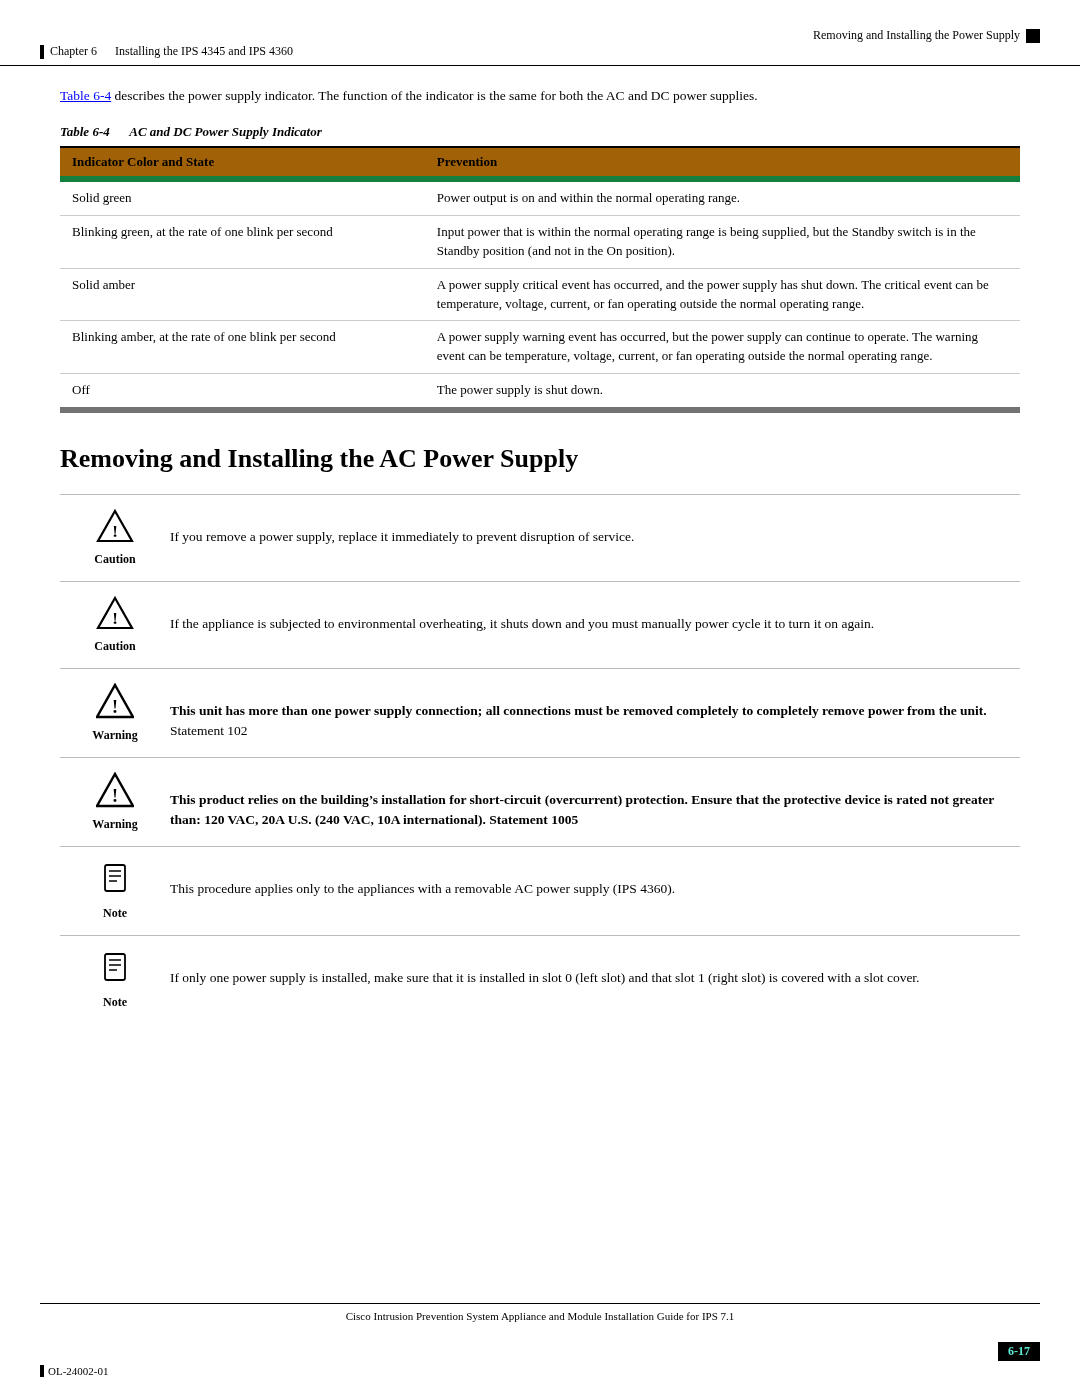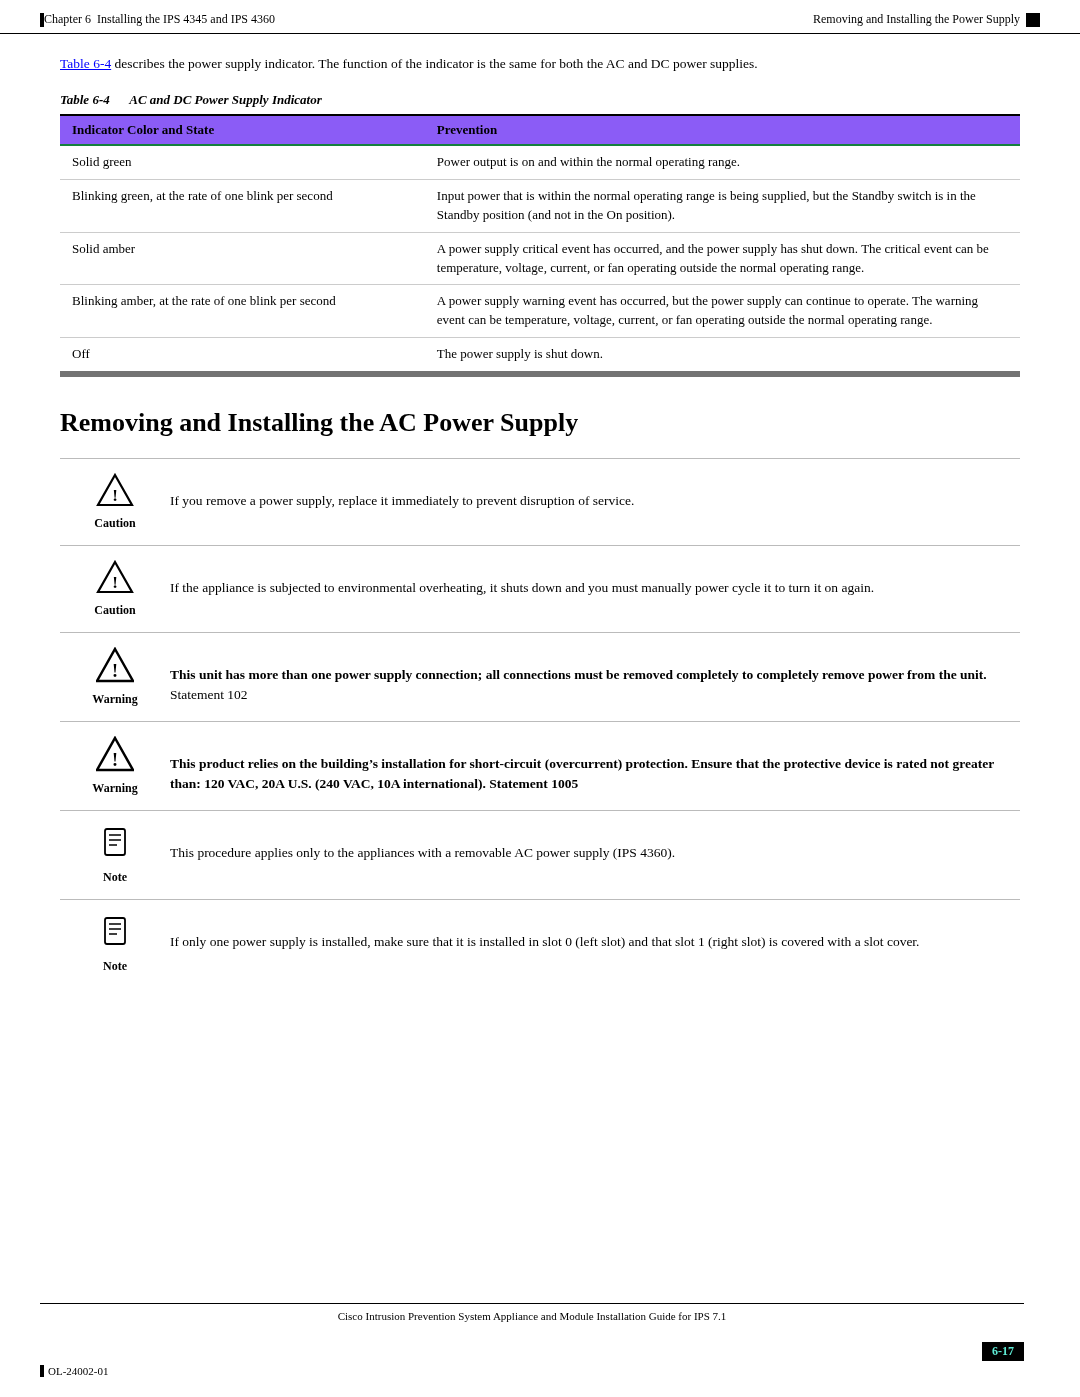--- a/index.html
+++ b/index.html
@@ -18,20 +18,22 @@
       display: flex;
       justify-content: space-between;
       align-items: center;
       padding: 12px 40px 6px 40px;
       border-bottom: 1px solid #000;
       font-size: 12px;
     }
     .page-header-left {
       display: flex;
       align-items: center;
+      gap: 6px;
+      margin-top: 32px;
     }
     .header-bar {
       width: 4px;
       height: 14px;
       background: #000;
       display: inline-block;
     }
     .page-header-right {
       font-size: 12px;
       display: flex;
@@ -73,23 +75,23 @@
     }
 
     
     .data-table {
       width: 100%;
       border-collapse: collapse;
       margin-bottom: 30px;
       font-size: 13px;
     }
     .data-table th {
-      background: #8b5cf6;
+      background: #a16207;
       border-top: 2px solid #000;
-      border-bottom: 2px solid #15803d;
+      border-bottom: 6px solid #15803d;
       padding: 6px 12px;
       text-align: left;
       font-weight: bold;
     }
     .data-table td {
       border-bottom: 1px solid #ccc;
       padding: 7px 12px;
       vertical-align: top;
       line-height: 1.45;
     }
@@ -143,21 +145,21 @@
     }
     .notice-body strong {
       font-weight: bold;
     }
 
     
     .page-footer {
       position: absolute;
       bottom: 20px;
       left: 0;
-      right: 16px;
+      right: 0;
       padding: 0 40px;
     }
     .footer-top {
       border-top: 1px solid #000;
       padding-top: 6px;
       text-align: center;
       font-size: 11px;
       margin-bottom: 4px;
     }
     .footer-bottom {

